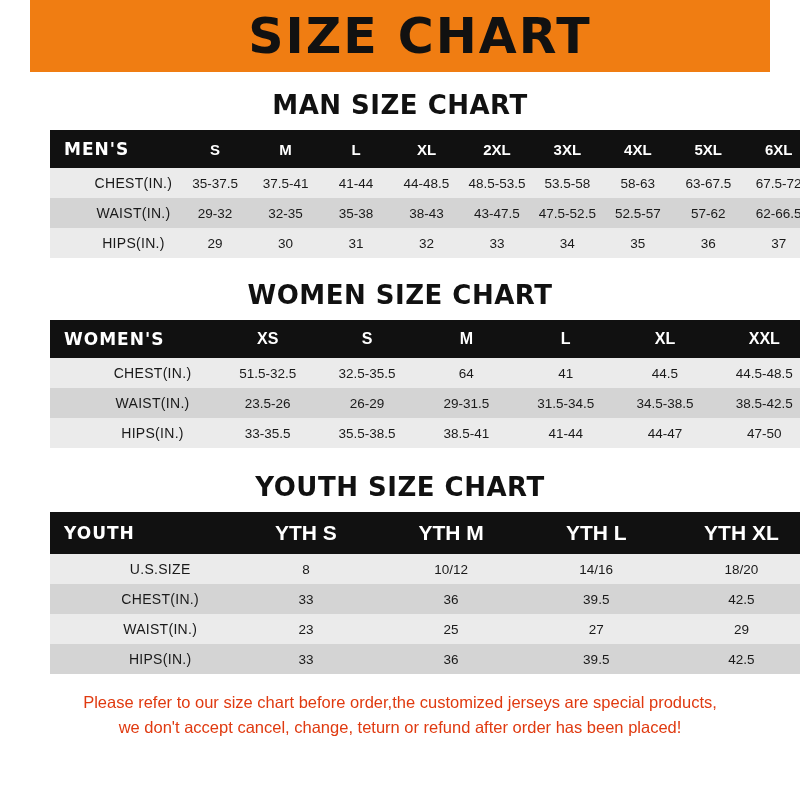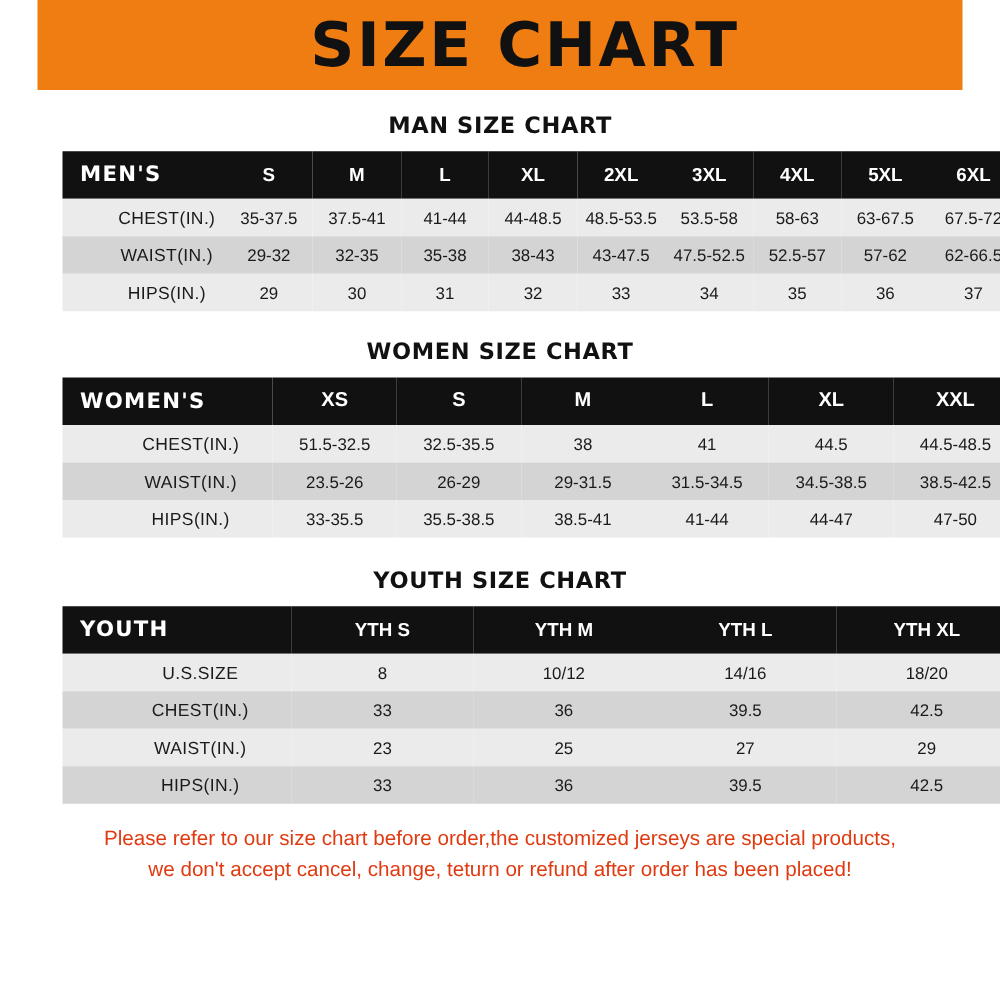--- a/index.html
+++ b/index.html
@@ -55,21 +55,21 @@
   
   .content {
     flex: 1;
     padding: 0 18px;
     box-sizing: border-box;
   }
   .section-title {
     text-align: center;
     font-family: "DejaVu Sans", sans-serif;
     font-weight: bold;
-    font-size: 18px;
+    font-size: 26px;
     color: #111111;
     letter-spacing: 0.5px;
   }
   .sec1 .section-title { margin: 18px 0 10px; }
   .sec2 .section-title { margin: 22px 0 10px; }
   .sec3 .section-title { margin: 24px 0 10px; }
 
   table.size-table {
     border-collapse: collapse;
     width: 100%;
@@ -109,21 +109,21 @@
   table.size-table tbody td.rowlabel {
     font-size: 14px;
     letter-spacing: 0.3px;
     text-align: center;
     padding-left: 37px;
   }
   
   .tbl-men col.c0 { width: 17%; }
   .tbl-women col.c0 { width: 22%; }
   .tbl-youth col.c0 { width: 24%; }
-  .tbl-youth thead th:nth-child(n+2) { font-size: 15px; }
+  .tbl-youth thead th:nth-child(n+2) { font-size: 21px; }
   .tbl-youth tbody td { padding: 9px 0; }
   .tbl-women tbody td { padding: 9px 0; }
   .tbl-women thead th:nth-child(n+2) { font-size: 16px; }
   .tbl-youth thead th { padding: 11px 0; }
   .tbl-women thead th { padding: 11px 0; }
 
   
   .footer-note {
     margin: 16px 0 0;
     padding: 0 16px 10px;
@@ -237,21 +237,21 @@
             <th>L</th>
             <th>XL</th>
             <th>XXL</th>
           </tr>
         </thead>
         <tbody>
           <tr>
             <td class="rowlabel">CHEST(IN.)</td>
             <td>51.5-32.5</td>
             <td>32.5-35.5</td>
-            <td>38</td>
+            <td>64</td>
             <td>41</td>
             <td>44.5</td>
             <td>44.5-48.5</td>
           </tr>
           <tr>
             <td class="rowlabel">WAIST(IN.)</td>
             <td>23.5-26</td>
             <td>26-29</td>
             <td>29-31.5</td>
             <td>31.5-34.5</td>

